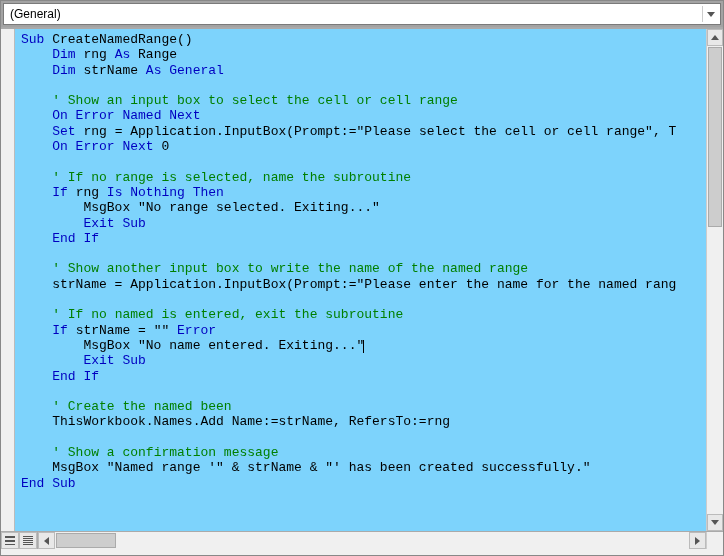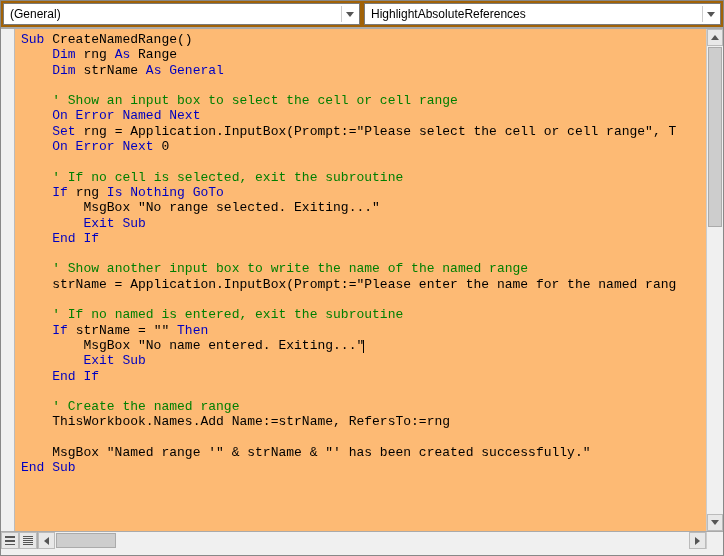--- a/index.html
+++ b/index.html
@@ -9,21 +9,21 @@
     background: #f0f0f0;
     width: 724px;
     height: 556px;
     overflow: hidden;
     border: 1px solid #888;
   }
   .toolbar {
     display: flex;
     gap: 4px;
     padding: 2px;
-    background: #a16207;
+    background: #a3a3a3;
     border-bottom: 1px solid #aaa;
   }
   .dropdown {
     flex: 1;
     height: 22px;
     border: 1px solid #7a7a7a;
     background: #fff;
     display: flex;
     align-items: center;
     justify-content: space-between;
@@ -37,21 +37,21 @@
     height: 16px;
     display: flex;
     align-items: center;
     justify-content: center;
     border-left: 1px solid #ccc;
     padding-left: 3px;
   }
   .dropdown-arrow svg { width: 8px; height: 5px; }
   .code-container {
     position: relative;
-    background: #fdba74;
+    background: #7dd3fc;
     height: 503px;
     border-top: 1px solid #aaa;
     display: flex;
   }
   .margin {
     width: 14px;
     background: #f0f0f0;
     border-right: 1px solid #bbb;
     flex: none;
     position: relative;
@@ -158,60 +158,53 @@
 
 <div class="toolbar">
   <div class="dropdown">
     <span class="dropdown-value">(General)</span>
     <span class="dropdown-arrow">
       <svg viewBox="0 0 8 5">
           <path class="arrow" d="M0 0 L8 0 L4 5 Z"></path>
         </svg>
     </span>
   </div>
-  <div class="dropdown">
-    <span class="dropdown-value">HighlightAbsoluteReferences</span>
-    <span class="dropdown-arrow">
-      <svg viewBox="0 0 8 5">
-          <path class="arrow" d="M0 0 L8 0 L4 5 Z"></path>
-        </svg>
-    </span>
-  </div>
 </div>
 
 <div class="code-container">
   <div class="margin"></div>
   <div class="code-pane">
     <div class="code" id="code-content"><span class="kw">Sub</span> CreateNamedRange()
     <span class="kw">Dim</span> rng <span class="kw">As</span> Range
     <span class="kw">Dim</span> strName <span class="kw">As General</span>
 
     <span class="cm">' Show an input box to select the cell or cell range</span>
     <span class="kw">On Error Named Next</span>
     <span class="kw">Set</span> rng = Application.InputBox(Prompt:="Please select the cell or cell range", T
     <span class="kw">On Error Next</span> 0
 
-    <span class="cm">' If no cell is selected, exit the subroutine</span>
-    <span class="kw">If</span> rng <span class="kw">Is Nothing GoTo</span>
+    <span class="cm">' If no range is selected, name the subroutine</span>
+    <span class="kw">If</span> rng <span class="kw">Is Nothing Then</span>
         MsgBox "No range selected. Exiting..."
         <span class="kw">Exit Sub</span>
     <span class="kw">End If</span>
 
     <span class="cm">' Show another input box to write the name of the named range</span>
     strName = Application.InputBox(Prompt:="Please enter the name for the named rang
 
     <span class="cm">' If no named is entered, exit the subroutine</span>
-    <span class="kw">If</span> strName = "" <span class="kw">Then</span>
+    <span class="kw">If</span> strName = "" <span class="kw">Error</span>
         MsgBox "No name entered. Exiting..."<span class="cursor"></span>
         <span class="kw">Exit Sub</span>
     <span class="kw">End If</span>
 
-    <span class="cm">' Create the named range</span>
+    <span class="cm">' Create the named been</span>
     ThisWorkbook.Names.Add Name:=strName, RefersTo:=rng
 
+    <span class="cm">' Show a confirmation message</span>
     MsgBox "Named range '" &amp; strName &amp; "' has been created successfully."
 <span class="kw">End Sub</span>
 
 </div>
   </div>
   <div class="vscroll">
     <div class="vscroll-btn">
       <svg width="8" height="5" viewBox="0 0 8 5">
           <path class="arrow" d="M4 0 L8 5 L0 5 Z"></path>
         </svg>

